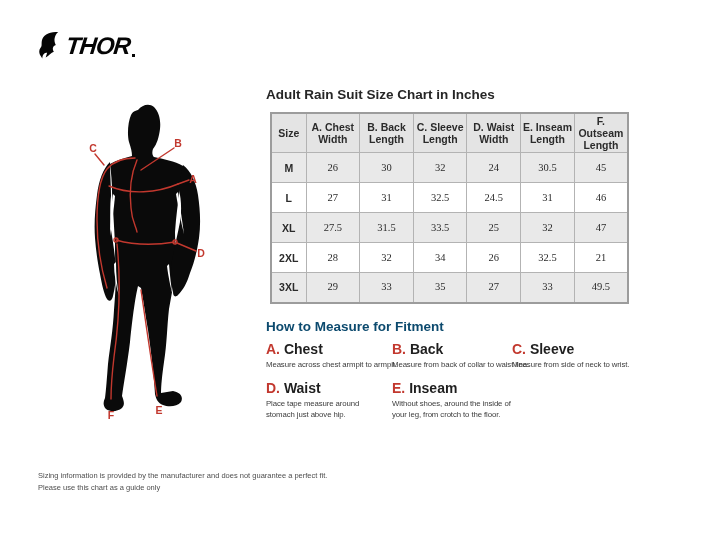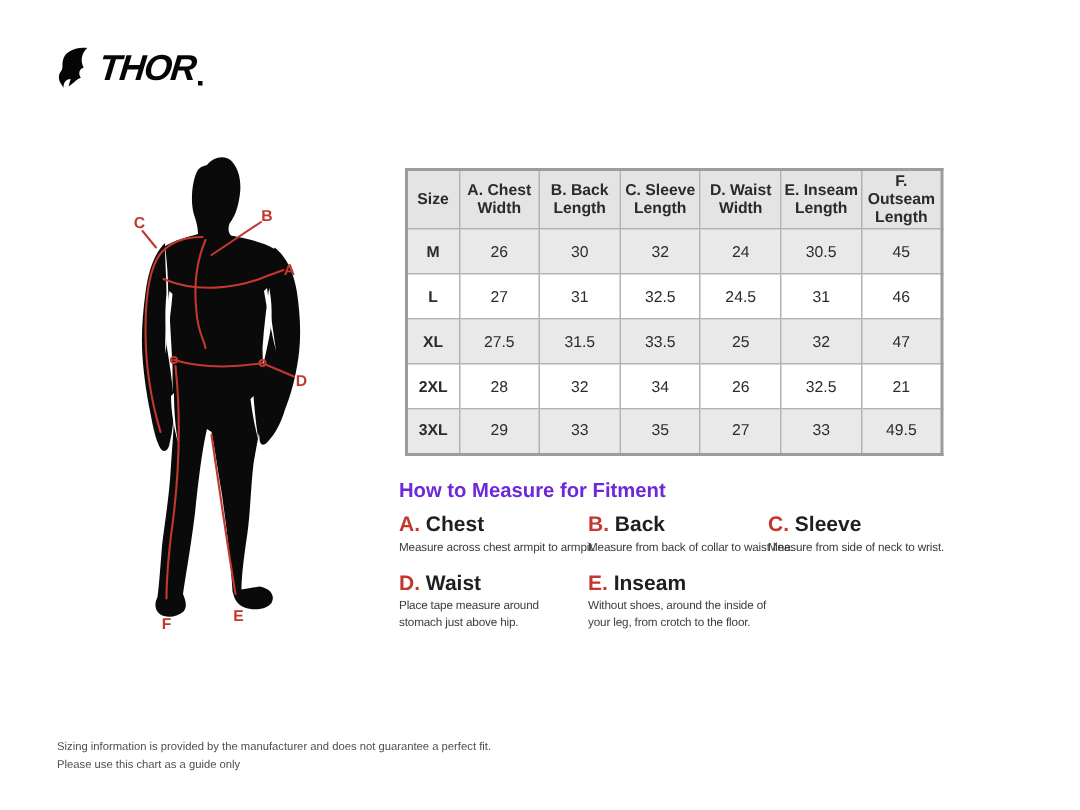--- a/index.html
+++ b/index.html
@@ -31,45 +31,45 @@
     border-collapse:collapse; table-layout:fixed;
     border:2px solid #9c9c9c;
   }
   table.size-table col.c-size { width:35px; }
   table.size-table th, table.size-table td {
     border:1px solid #b3b3b3; text-align:center; vertical-align:middle;
     height:30px; padding:1px; font-size:10.5px; color:#2b2b2b; line-height:1.15;
   }
   table.size-table thead th { background:#e4e4e4; font-weight:bold; }
   table.size-table tbody th { font-weight:bold; }
-  table.size-table tbody td { font-weight:normal; }
+  table.size-table tbody td { font-weight:normal;font-family:Liberation Serif, serif; }
   table.size-table tr.alt th, table.size-table tr.alt td { background:#e9e9e9; }
   table.size-table tr.plain th, table.size-table tr.plain td { background:#ffffff; }
 
   
   .measure-title {
-    position:absolute; left:266px; top:319px; font-size:13.5px; font-weight:bold; color:#6d28d9;
+    position:absolute; left:266px; top:319px; font-size:13.5px; font-weight:bold; color:#0c4a6e;
   }
   .measure-item { position:absolute; }
   .m-label { font-size:14px; font-weight:bold; color:#1f1f1f; margin-bottom:3px; }
   .m-letter { color:#c2382e; }
   .m-desc {
     font-size:7.8px; color:#3c3c3c; line-height:1.4; letter-spacing:-0.1px; font-weight:normal;
   }
   .nowrap .m-desc { white-space:nowrap; }
   .pos-a { left:266px; top:341px; width:122px; }
   .pos-b { left:392px; top:341px; width:118px; }
   .pos-c { left:512px; top:341px; width:145px; }
   .pos-d { left:266px; top:380px; width:104px; }
   .pos-e { left:392px; top:380px; width:128px; }
   .pos-f { left:512px; top:380px; width:136px; }
 
   
   .disclaimer {
-    position:absolute; left:38px; top:492px; font-size:7.5px; color:#4e4e4e; line-height:1.55;
+    position:absolute; left:38px; top:470px; font-size:7.5px; color:#4e4e4e; line-height:1.55;
   }
 </style>
 </head>
 <body>
 
 <div class="page">
 
   <div class="logo">
     <svg width="25" height="29" viewBox="0 0 26 30">
       <path fill="#050505" d="M 21 1 C 12 0, 5 4, 4 10 C 3.4 13.5, 4.5 15.5, 2.5 17.5 C 1 19.5, 1 22, 2 24.5 L 4.5 28.5 C 4.5 24.5, 6.5 22.5, 9.5 22.5 L 8 27.5 C 11.5 25.5, 13.5 22.5, 16.5 21.5 C 14.5 18.5, 15.5 15.5, 18.5 14.5 C 16 10, 17 4.5, 21 1 Z"></path>
@@ -165,20 +165,21 @@
     <g fill="#c2382e" text-anchor="middle">
       <text x="108" y="81">A</text>
       <text x="93" y="45">B</text>
       <text x="8" y="50">C</text>
       <text x="116" y="155">D</text>
       <text x="74" y="312">E</text>
       <text x="26" y="317">F</text>
     </g>
   </svg>
 
+  <h1 class="chart-title">Adult Rain Suit Size Chart in Inches</h1>
 
   <table class="size-table">
     <colgroup>
         <col class="c-size">
         <col>
         <col>
         <col>
         <col>
         <col>
         <col>

